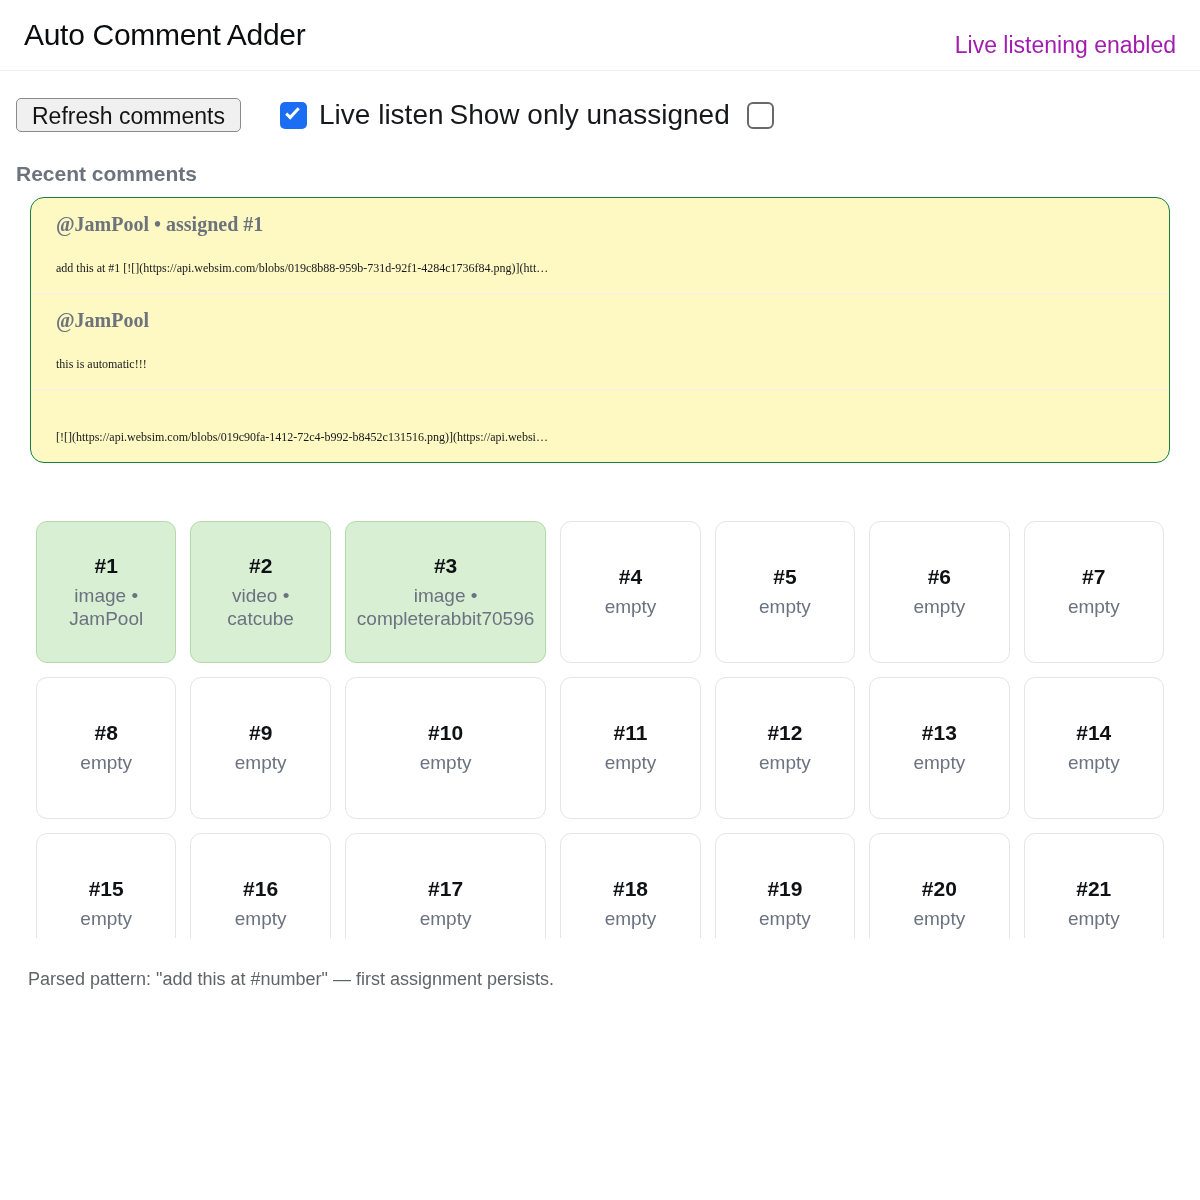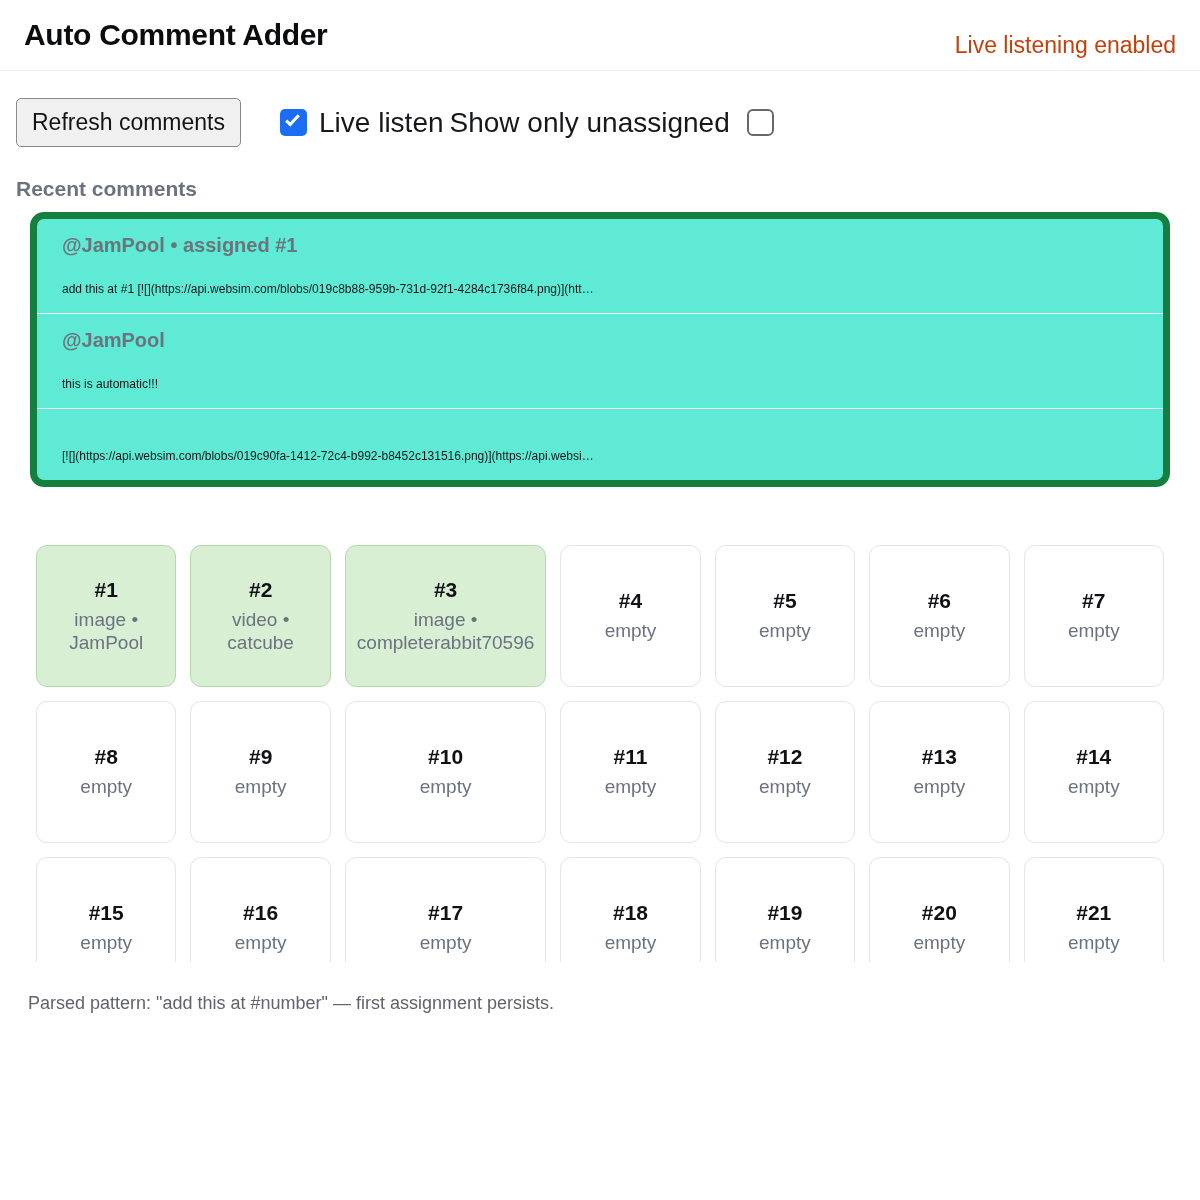--- a/index.html
+++ b/index.html
@@ -8,48 +8,48 @@
     width:1200px; height:1200px; overflow:hidden;
     background:#ffffff; color:#16181d;
     font-family:"Liberation Sans", sans-serif;
   }
   
   .app-header {
     height:71px; padding:0 24px;
     display:flex; align-items:center; justify-content:space-between;
     border-bottom:1px solid #ededef;
   }
-  .app-title { margin:0; font-size:30px; font-weight:700; color:#0b0c0e; letter-spacing:-0.3px; }
-  .live-status { font-size:23px; color:#c2410c;margin-top:20px; }
+  .app-title { margin:0; font-size:30px; font-weight:400; color:#0b0c0e; letter-spacing:-0.3px; }
+  .live-status { font-size:23px; color:#a21caf;margin-top:20px; }
 
   
   .toolbar { margin:27px 16px 0; display:flex; align-items:center; }
   .refresh-btn {
     font-family:inherit; font-size:23px; color:#141414;
     background:#f0f0f0; border:1px solid #8a8a8a; border-radius:5px;
-    padding:4px 15px; height:49px; margin-right:27px; cursor:pointer;
+    padding:4px 15px; height:34px; margin-right:27px; cursor:pointer;
   }
   .cb { width:27px; height:27px; border-radius:5px; display:inline-block; position:relative; flex:none; }
   .cb.checked { background:#1b6ef3; }
   .cb.unchecked { background:#fff; border:2.5px solid #68686c; border-radius:6px; }
   .cb .checkmark { display:none; }
   .cb.checked .checkmark {
     display:block; position:absolute; left:9px; top:3px;
     width:7px; height:14px;
     border:solid #fff; border-width:0 3.5px 3.5px 0;
     transform:rotate(43deg);
   }
   .cb-label { font-size:28px; color:#17181b; cursor:pointer; }
   .cb-gap-l { margin-left:12px; }
   .cb-gap-r { margin-right:6px; }
   .lbl-gap { margin-right:17px; }
 
   
   .section-heading { margin:30px 16px 11px; font-size:21px; font-weight:700; color:#6d737c; }
-  .comments-box { margin:0 30px; border:7px solid #15803d; border-radius:14px; overflow:hidden; background:#5eead4; }
+  .comments-box { margin:0 30px; border:1px solid #15803d; border-radius:14px; overflow:hidden; background:#fef9c3;font-family:Liberation Serif, serif; }
   .comment { padding:15px 25px 17px; }
   .comment + .comment { border-top:1px solid #f0f1f4; }
   .comment-author { font-size:20px; font-weight:700; color:#6d737c; margin-bottom:12px; }
   .comment-body { font-size:12px; color:#17181b; white-space:nowrap; overflow:hidden;margin-top:25px; }
 
   
   .slots-viewport { margin:58px 36px 0; height:417px; overflow:hidden; }
   .slots-grid { display:grid; grid-template-columns:repeat(7, 1fr); gap:14px; }
   .slot {
     height:142px; background:#ffffff;

